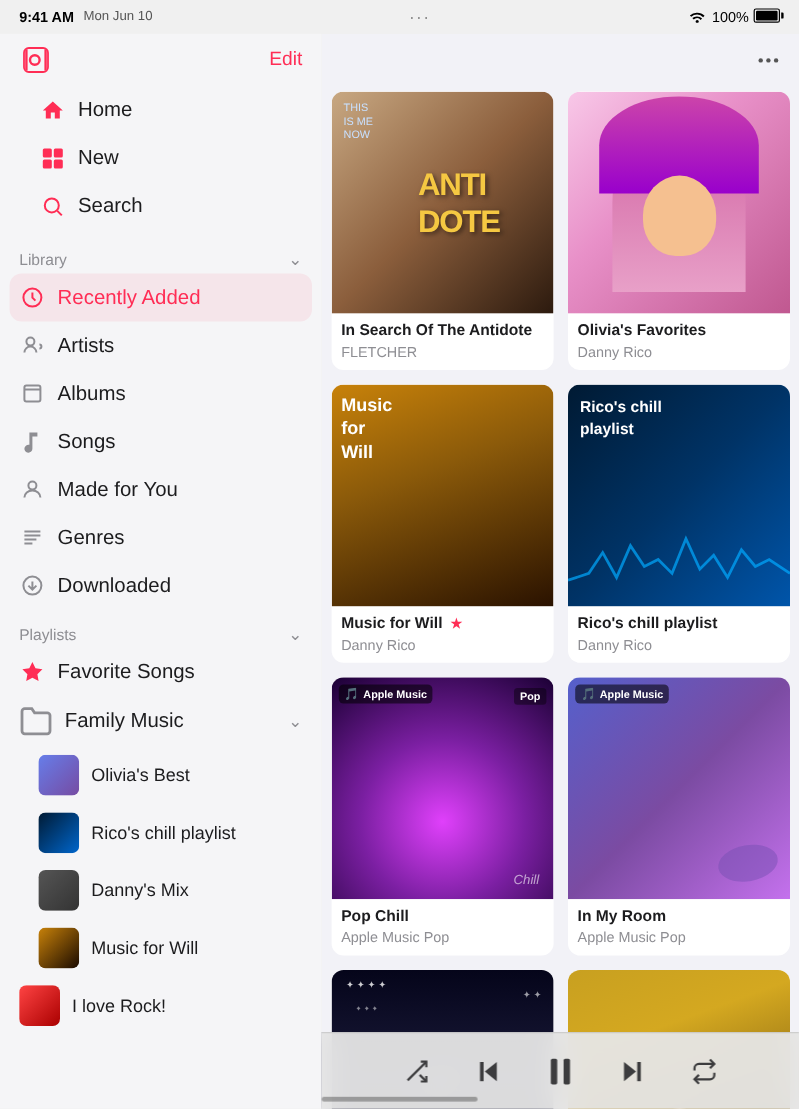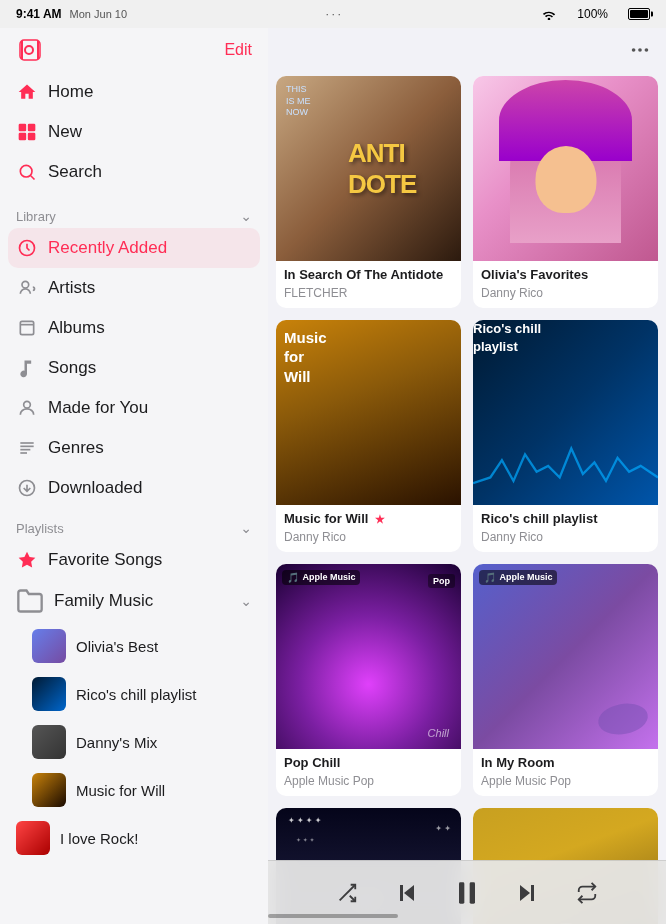--- a/index.html
+++ b/index.html
@@ -24,22 +24,22 @@
       padding: 0 16px;
       z-index: 100;
     }
     .status-time {
       font-size: 12px;
       font-weight: 600;
       color: #000;
     }
     .status-right {
       display: flex;
-      align-items: center;
-      gap: 20px;
+      align-items: flex-start;
+      gap: 4px;
       font-size: 12px;
       font-weight: 500;
       color: #000;
     }
     .battery-icon {
       width: 22px;
       height: 12px;
       border: 1.5px solid #000;
       border-radius: 2px;
       position: relative;
@@ -118,21 +118,21 @@
       height: 24px;
     }
     .sidebar-edit-btn {
       color: #FF2D55;
       font-size: 16px;
       font-weight: 400;
       cursor: pointer;
     }
 
     .nav-items {
-      padding: 4px 0;
+      padding: 4px 17px;
     }
     .nav-item {
       display: flex;
       align-items: center;
       padding: 9px 16px;
       gap: 10px;
       cursor: pointer;
     }
     .nav-icon {
       width: 22px;
@@ -654,21 +654,21 @@
             </div>
           </div>
           <div class="album-info">
             <div class="album-title">Music for Will <span class="star-badge">★</span></div>
             <div class="album-artist">Danny Rico</div>
           </div>
         </div>
 
         <div class="album-card">
           <div class="album-art">
-            <div style="background:linear-gradient(135deg,#001a33 0%,#003366 50%,#0055aa 100%);width:100%;height:100%;position:relative;display:flex;flex-direction:column;align-items:flex-start;justify-content:flex-start;">
+            <div style="background:linear-gradient(135deg,#001a33 0%,#003366 50%,#0055aa 100%);width:100%;height:100%;position:relative;display:flex;flex-direction:column;align-items:flex-start;justify-content:flex-start;padding:10px;">
               <div style="color:#fff;font-size:13px;font-weight:700;line-height:1.4;z-index:1;">Rico's chill<br>playlist</div>
               <svg style="position:absolute;bottom:10px;left:0;right:0;" viewBox="0 0 160 50" width="100%">
                 <polyline points="0,40 15,35 25,20 35,38 45,15 55,30 65,25 75,35 85,10 95,32 105,22 115,38 125,18 135,30 145,25 160,35" fill="none" stroke="#00aaff" stroke-width="2" opacity="0.7"></polyline>
               </svg>
             </div>
           </div>
           <div class="album-info">
             <div class="album-title">Rico's chill playlist</div>
             <div class="album-artist">Danny Rico</div>
           </div>

